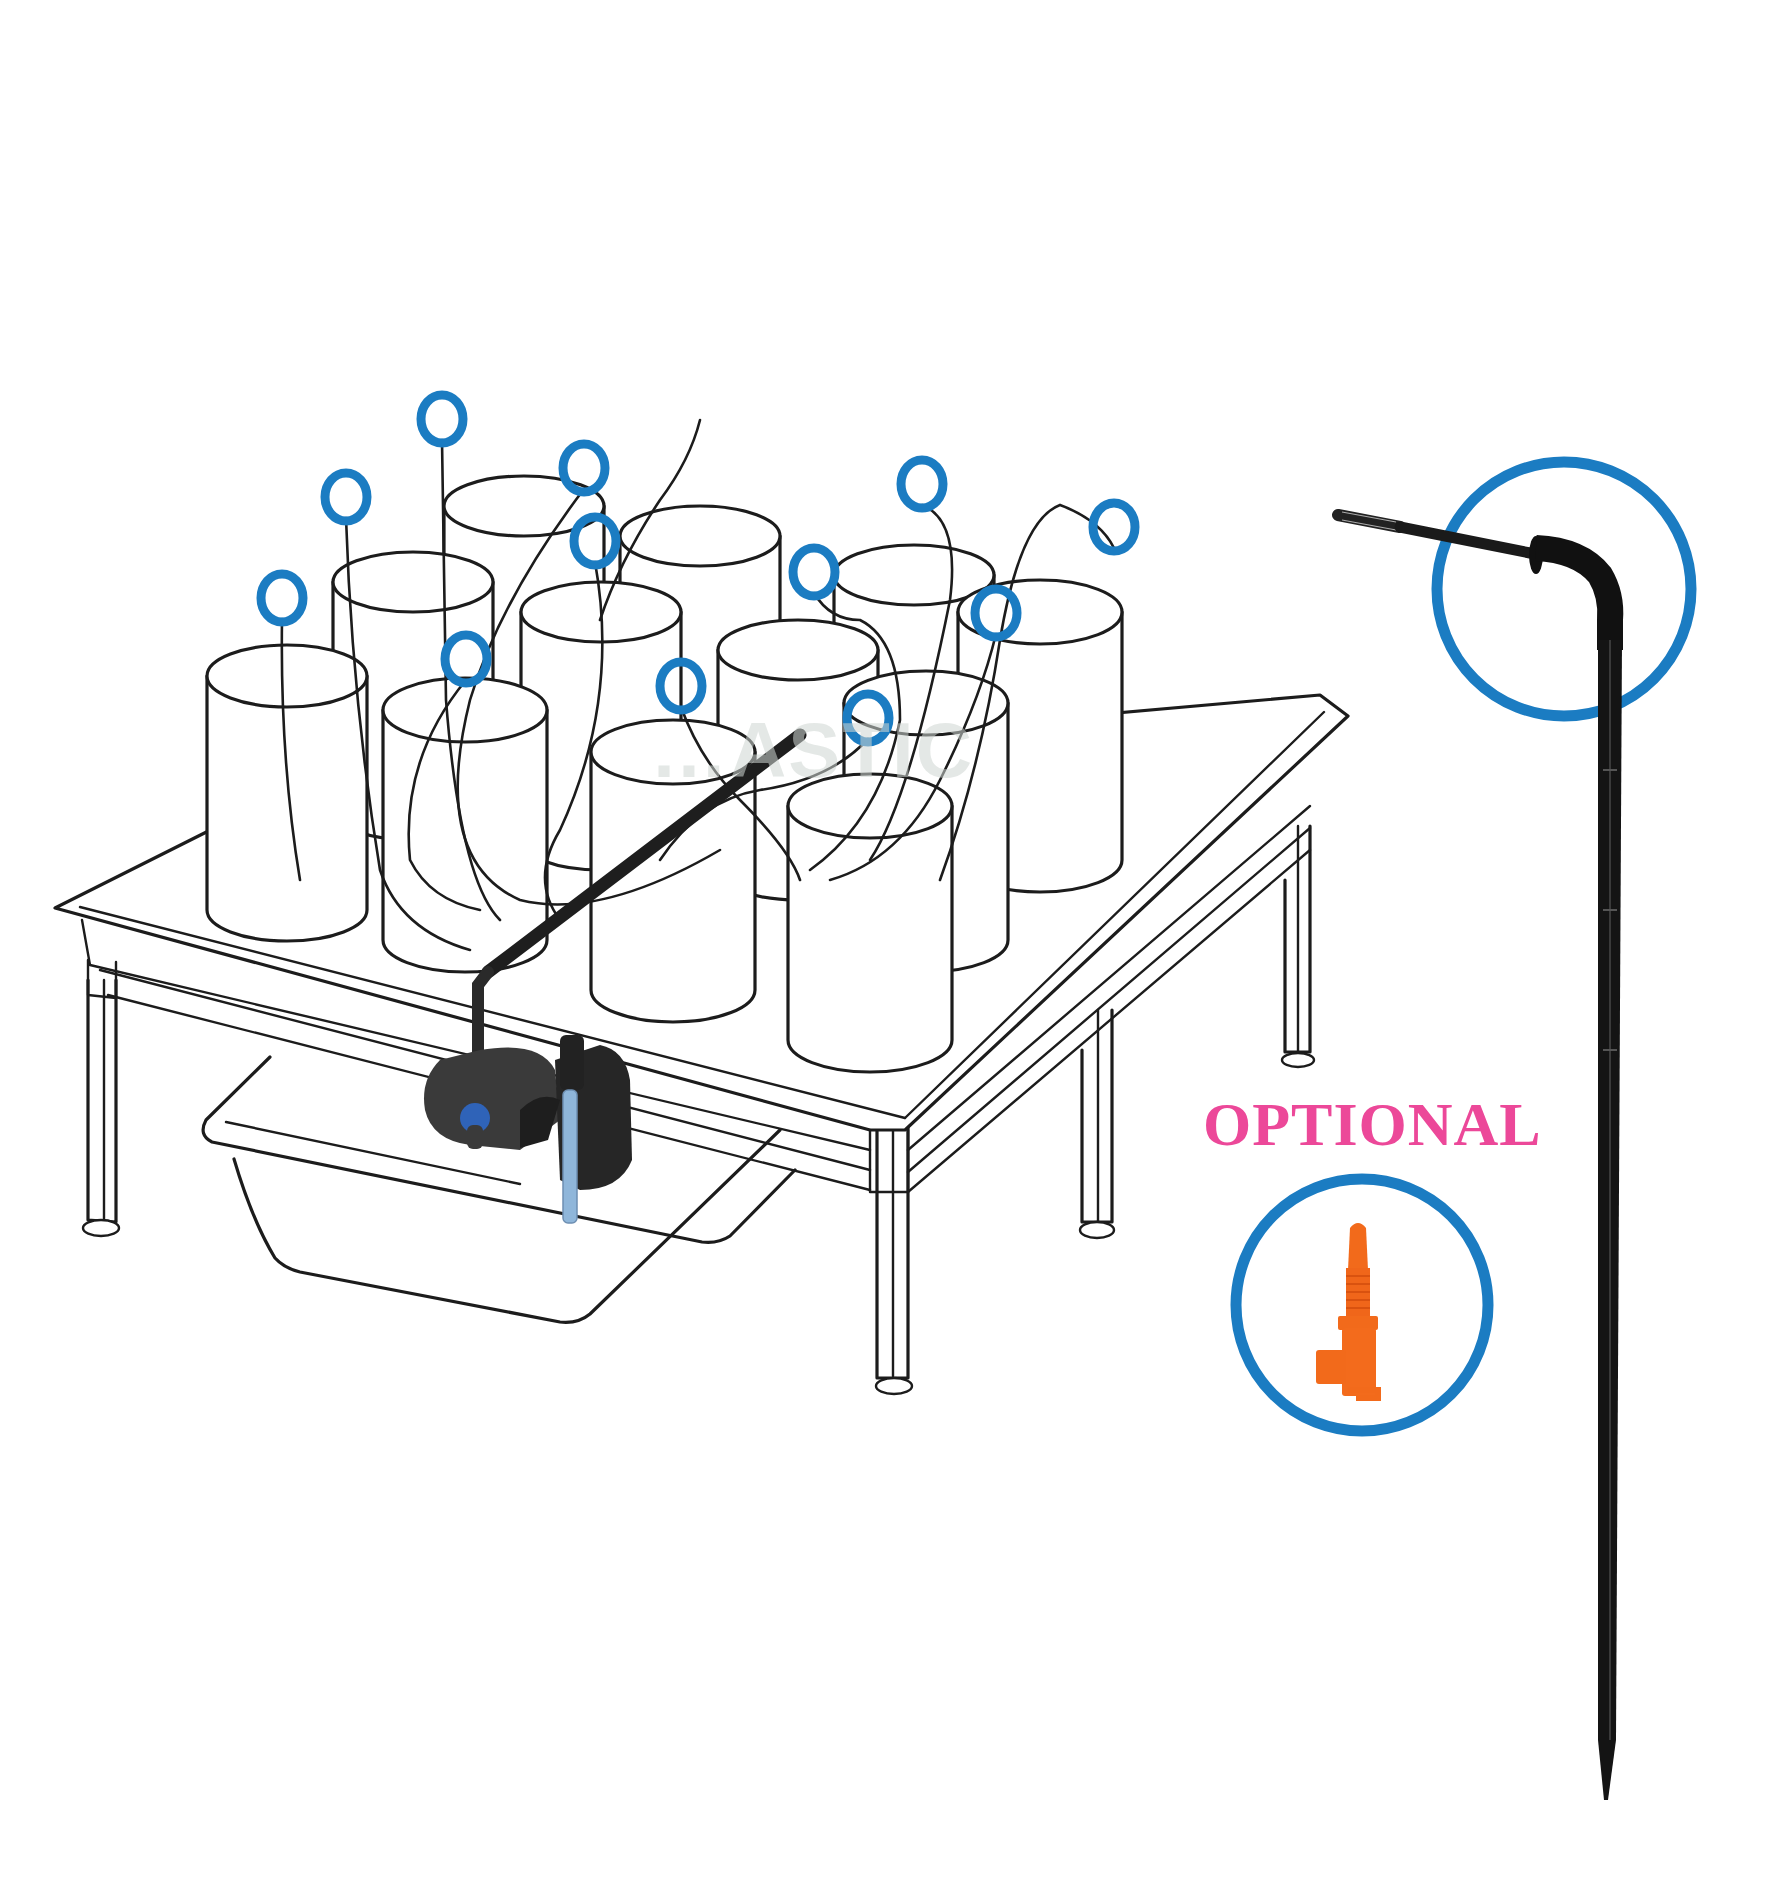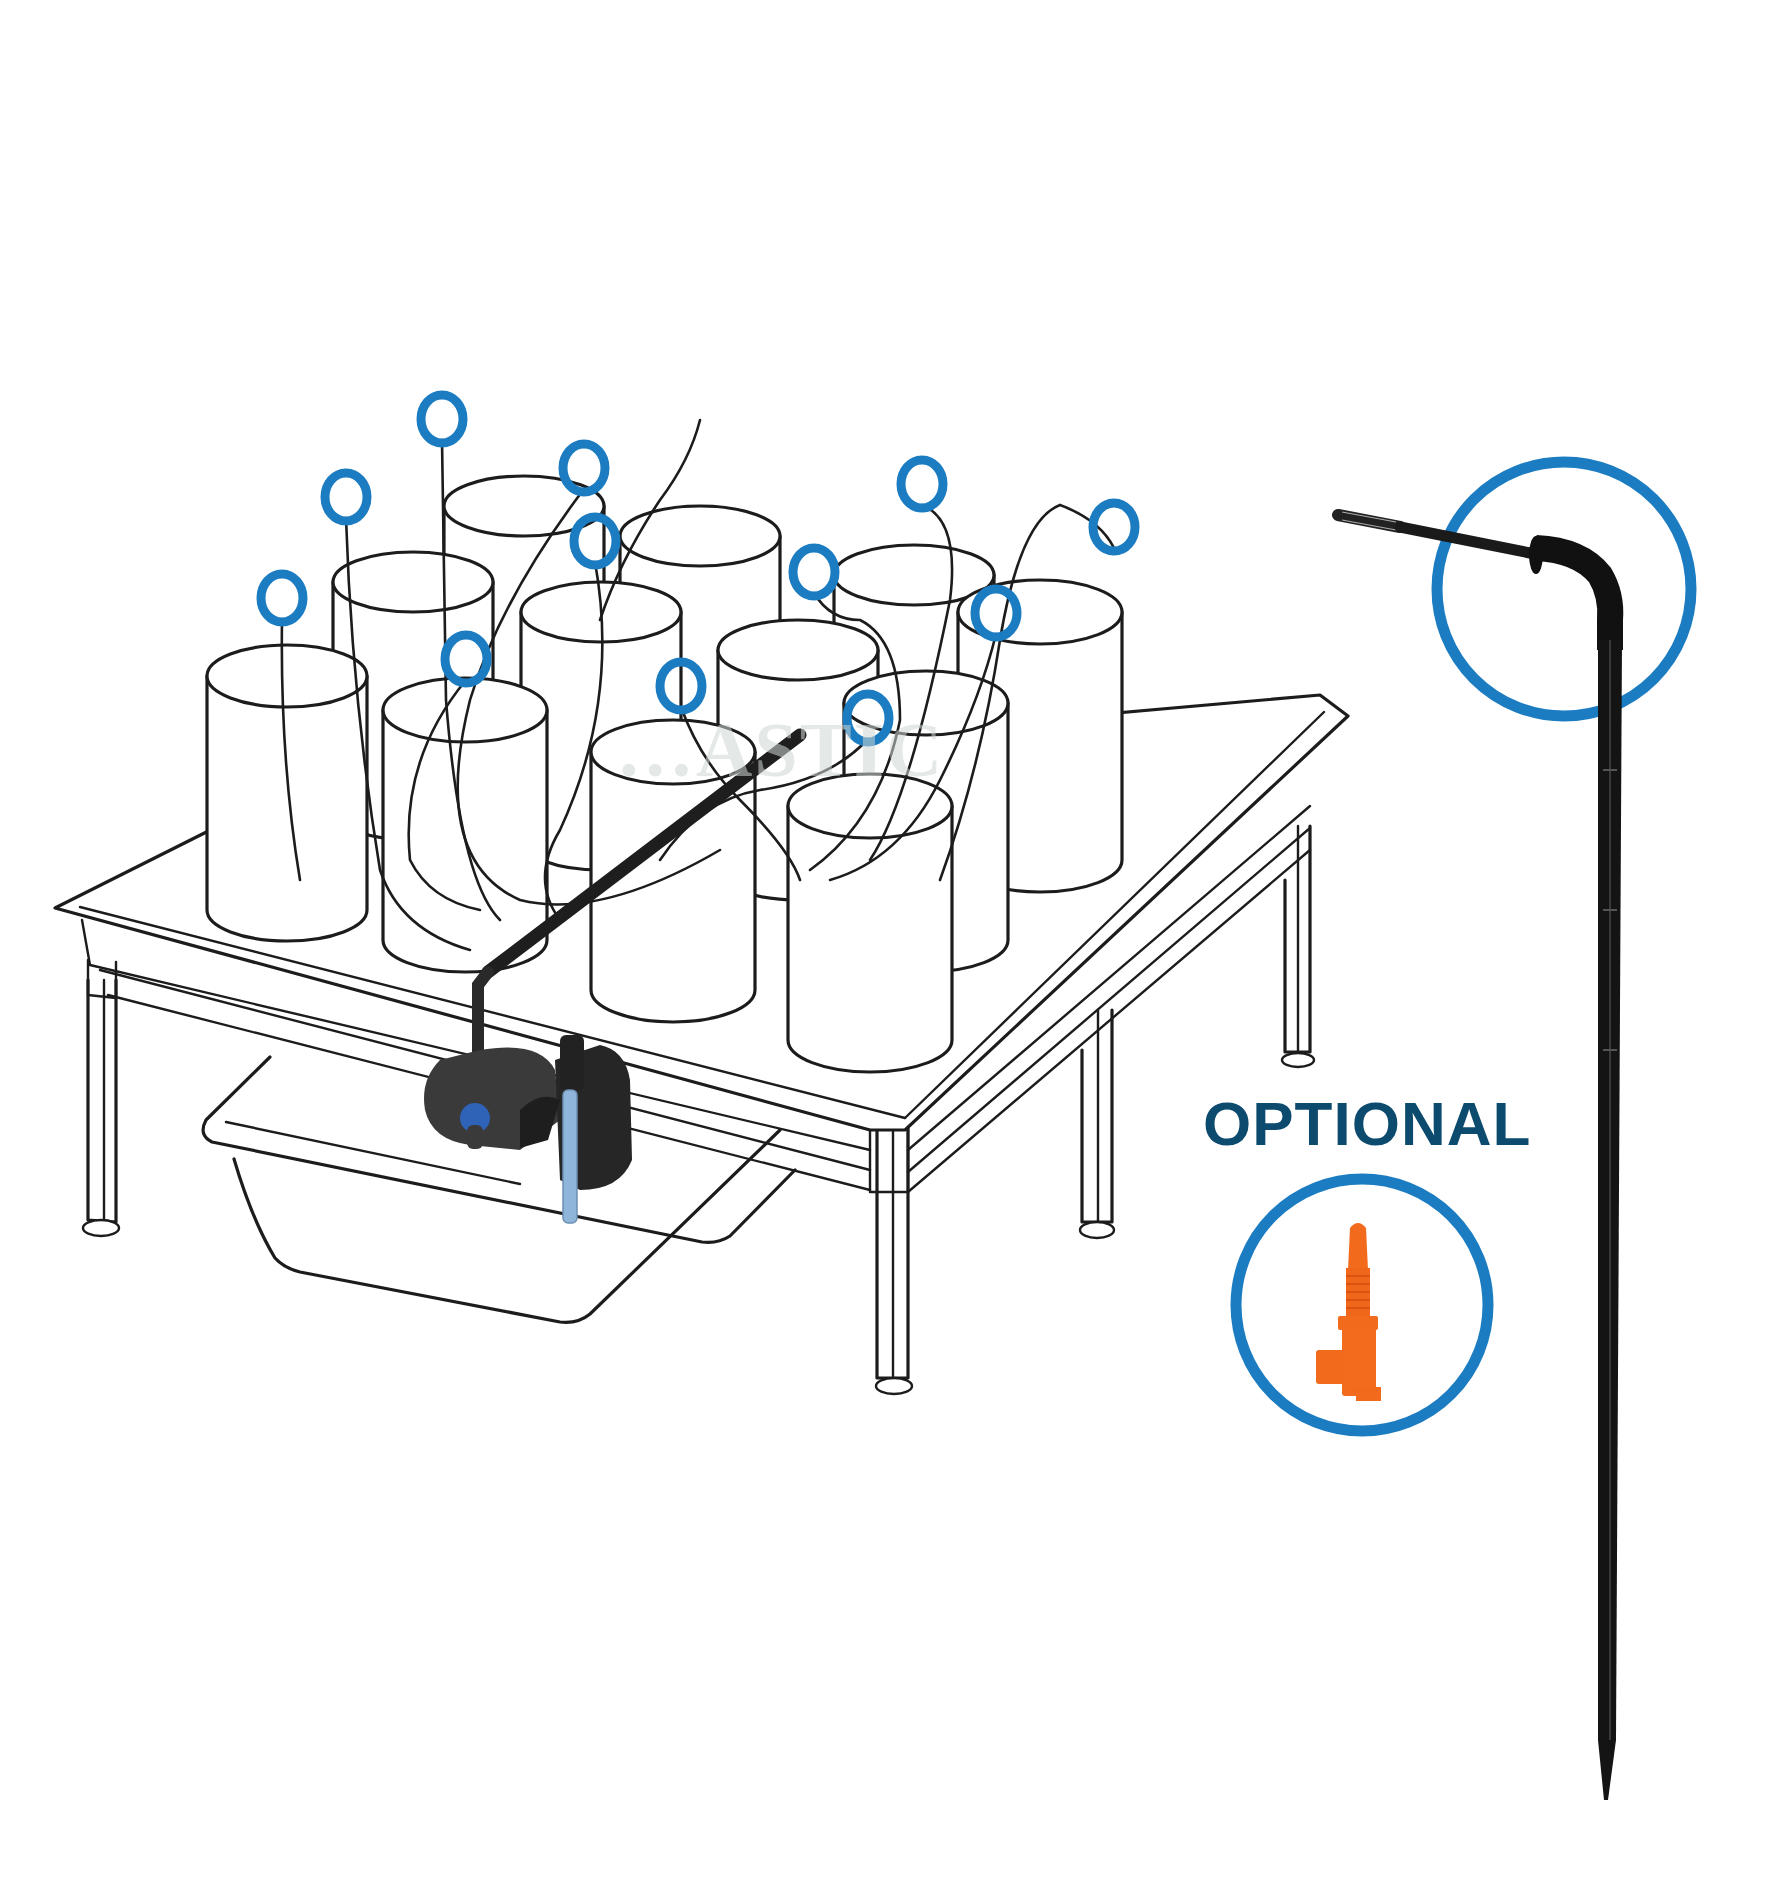--- a/index.html
+++ b/index.html
@@ -6,27 +6,27 @@
   body { width: 1766px; height: 1898px; position: relative; overflow: hidden; font-family: "Liberation Sans", sans-serif; }
   #scene { position: absolute; left: 0; top: 0; width: 1766px; height: 1898px; }
   .ln { fill: none; stroke: #1c1c1c; stroke-width: 3.2; stroke-linecap: round; stroke-linejoin: round; }
   .ln-thin { fill: none; stroke: #1c1c1c; stroke-width: 2.4; stroke-linecap: round; stroke-linejoin: round; }
   .fillw { fill: #ffffff; }
   .ring { fill: none; stroke: #1b7cc2; stroke-width: 9; }
   .ring-big { fill: none; stroke: #1b7cc2; stroke-width: 11; }
   .tube { fill: none; stroke: #1c1c1c; stroke-width: 2.6; stroke-linecap: round; }
   .optional-label {
     position: absolute; left: 1203px; top: 1093px;
-    font-family: Liberation Sans, sans-serif; font-weight: 700;
-    font-size: 62px; letter-spacing: 1px; color: #0c4a6e;
+    font-family: Liberation Serif, serif; font-weight: 700;
+    font-size: 62px; letter-spacing: 1px; color: #ec4899;
     line-height: 1;
   }
   .watermark {
-    position: absolute; left: 616px; top: 705px;
-    font-family: Liberation Serif, serif; font-weight: 700;
+    position: absolute; left: 650px; top: 705px;
+    font-family: Liberation Sans, sans-serif; font-weight: 700;
     font-size: 78px; color: #cfd6d2; opacity: 0.55; letter-spacing: 2px;
     pointer-events: none;
   }
 </style>
 </head>
 <body>
 
 <svg id="scene" viewBox="0 0 1766 1898" xmlns="http://www.w3.org/2000/svg">
 
   <g>

